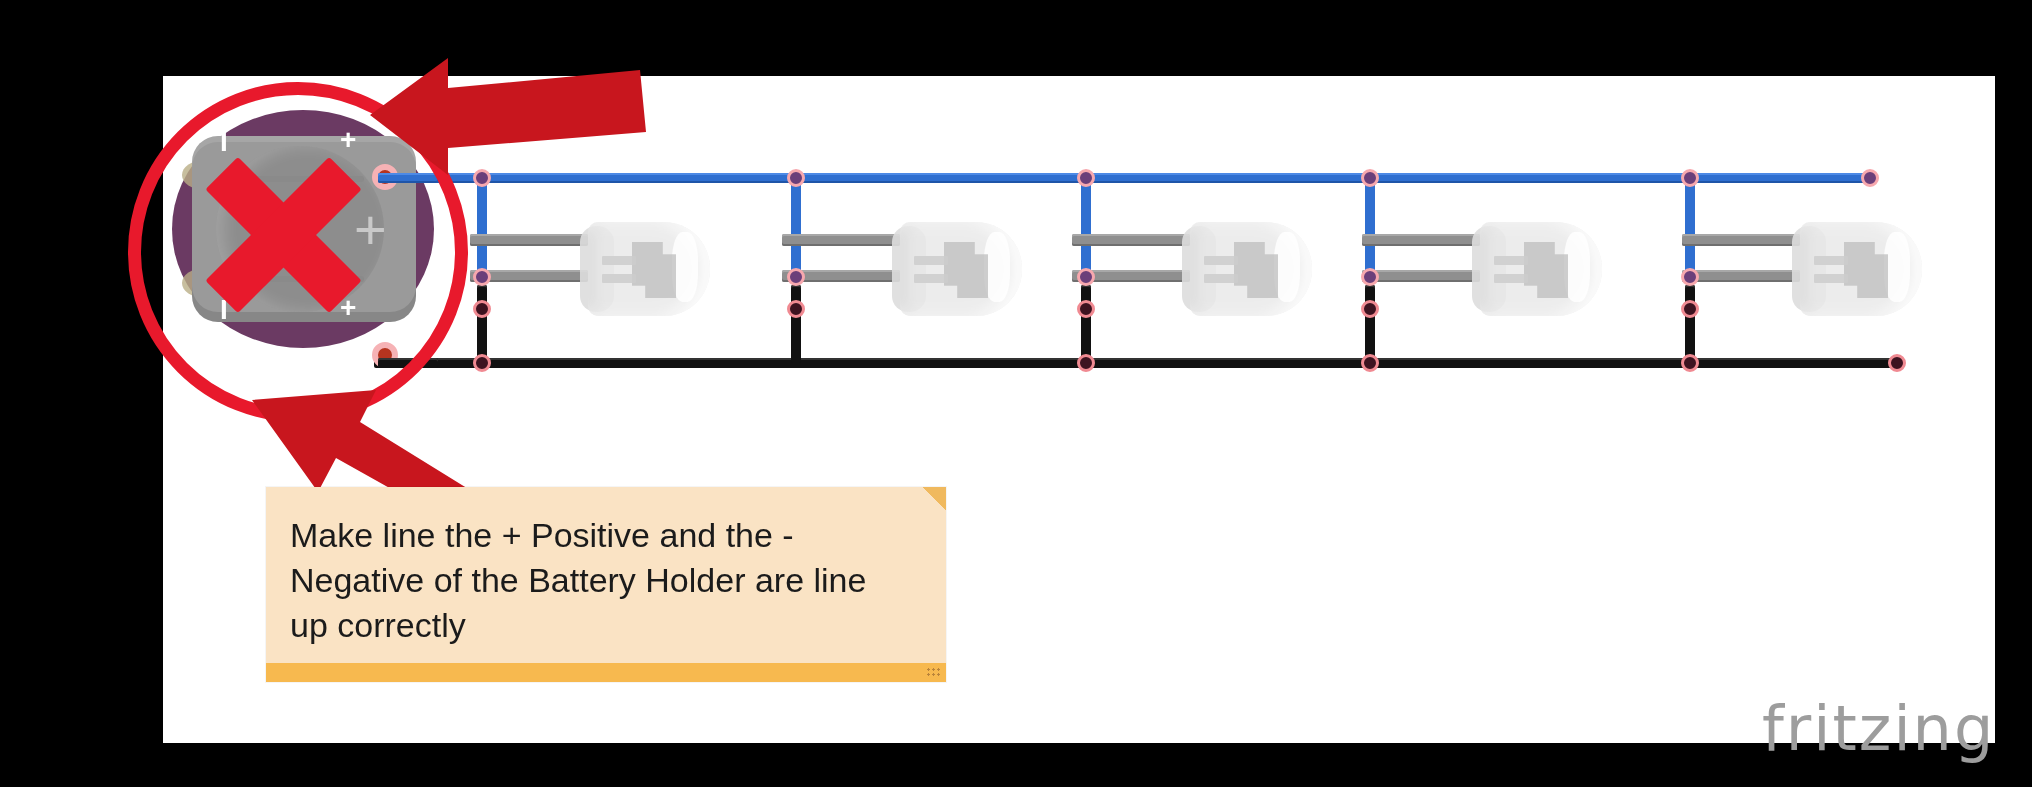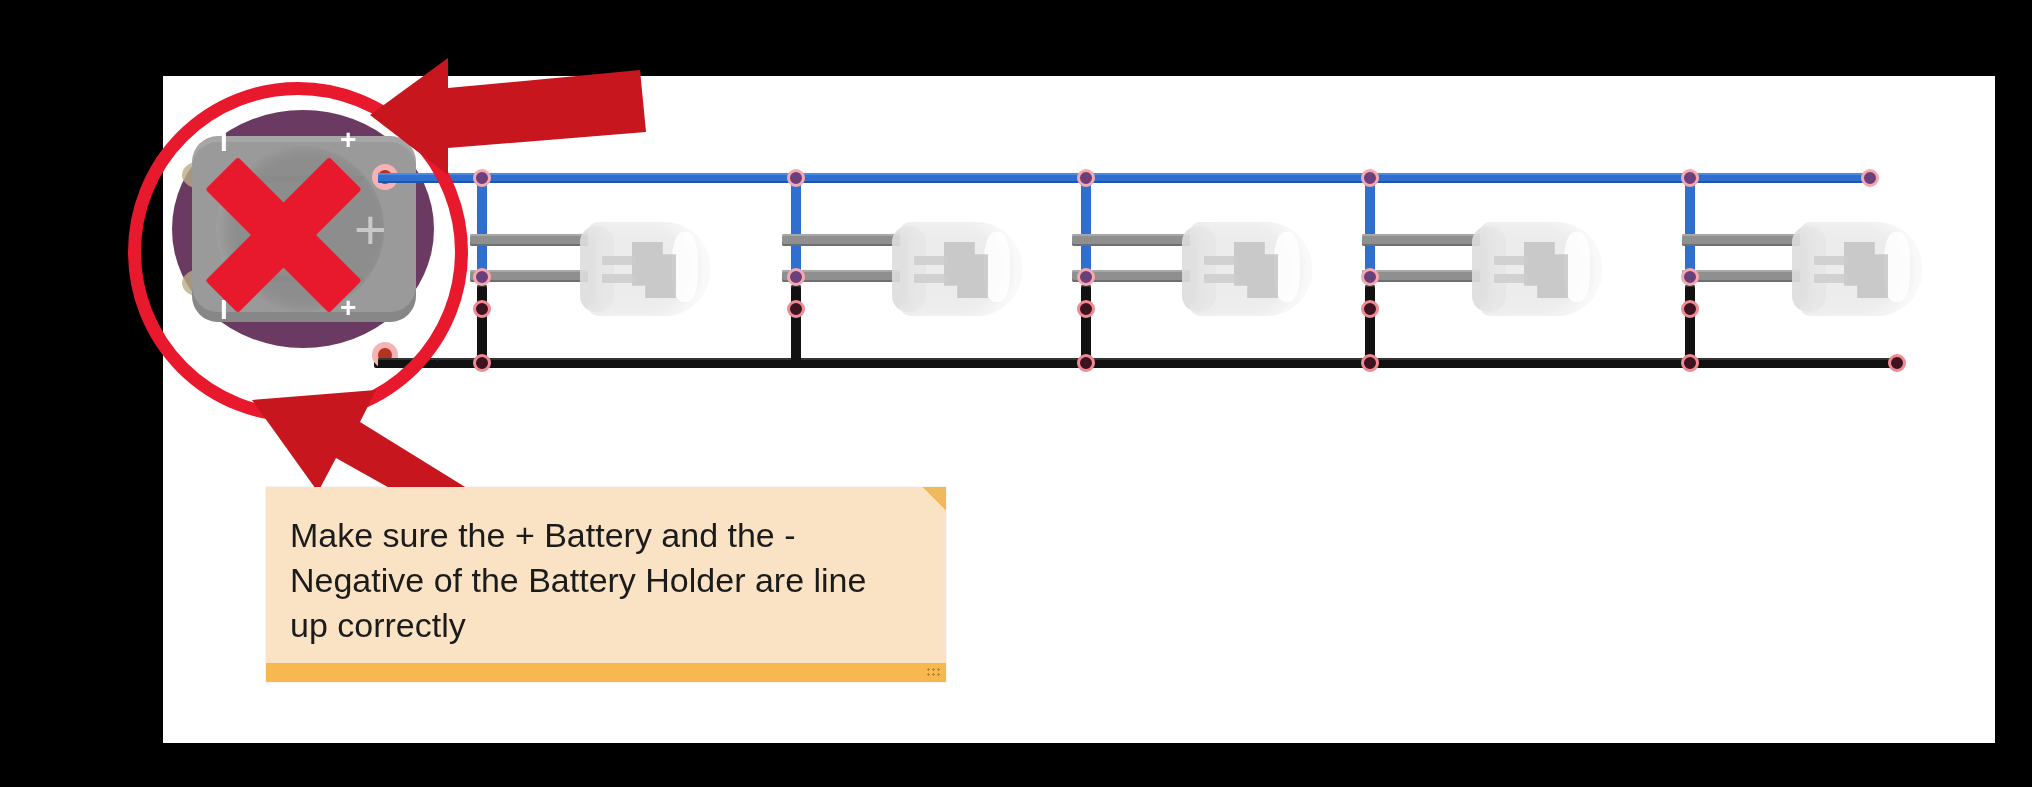--- a/index.html
+++ b/index.html
@@ -224,21 +224,22 @@
   <svg class="arrow" style="left:370px;top:40px;" width="280" height="140" viewBox="0 0 280 140">
     <polygon points="0,75 78,18 78,48 270,30 276,92 78,108 78,135" fill="#c8161e"></polygon>
   </svg>
 
   <svg class="arrow" style="left:250px;top:388px;" width="330" height="190" viewBox="0 0 330 190">
     <polygon points="2,12 126,2 110,34 330,170 300,190 86,70 68,104" fill="#c8161e"></polygon>
   </svg>
 
   <div class="note" style="left:266px;top:487px;width:680px;height:195px;">
     <div class="note-fold"></div>
-    <div class="note-text">Make sure the + Battery and the -
+    <div class="note-text">Make line the + Positive and the -
 Negative of the Battery Holder are line
 up correctly</div>
     <div class="note-footer"></div>
     <div class="note-grip"></div>
   </div>
 
+  <div class="fritzing" style="left:1762px;top:692px;">fritzing</div>
 
 </div>
 
 </body></html>

